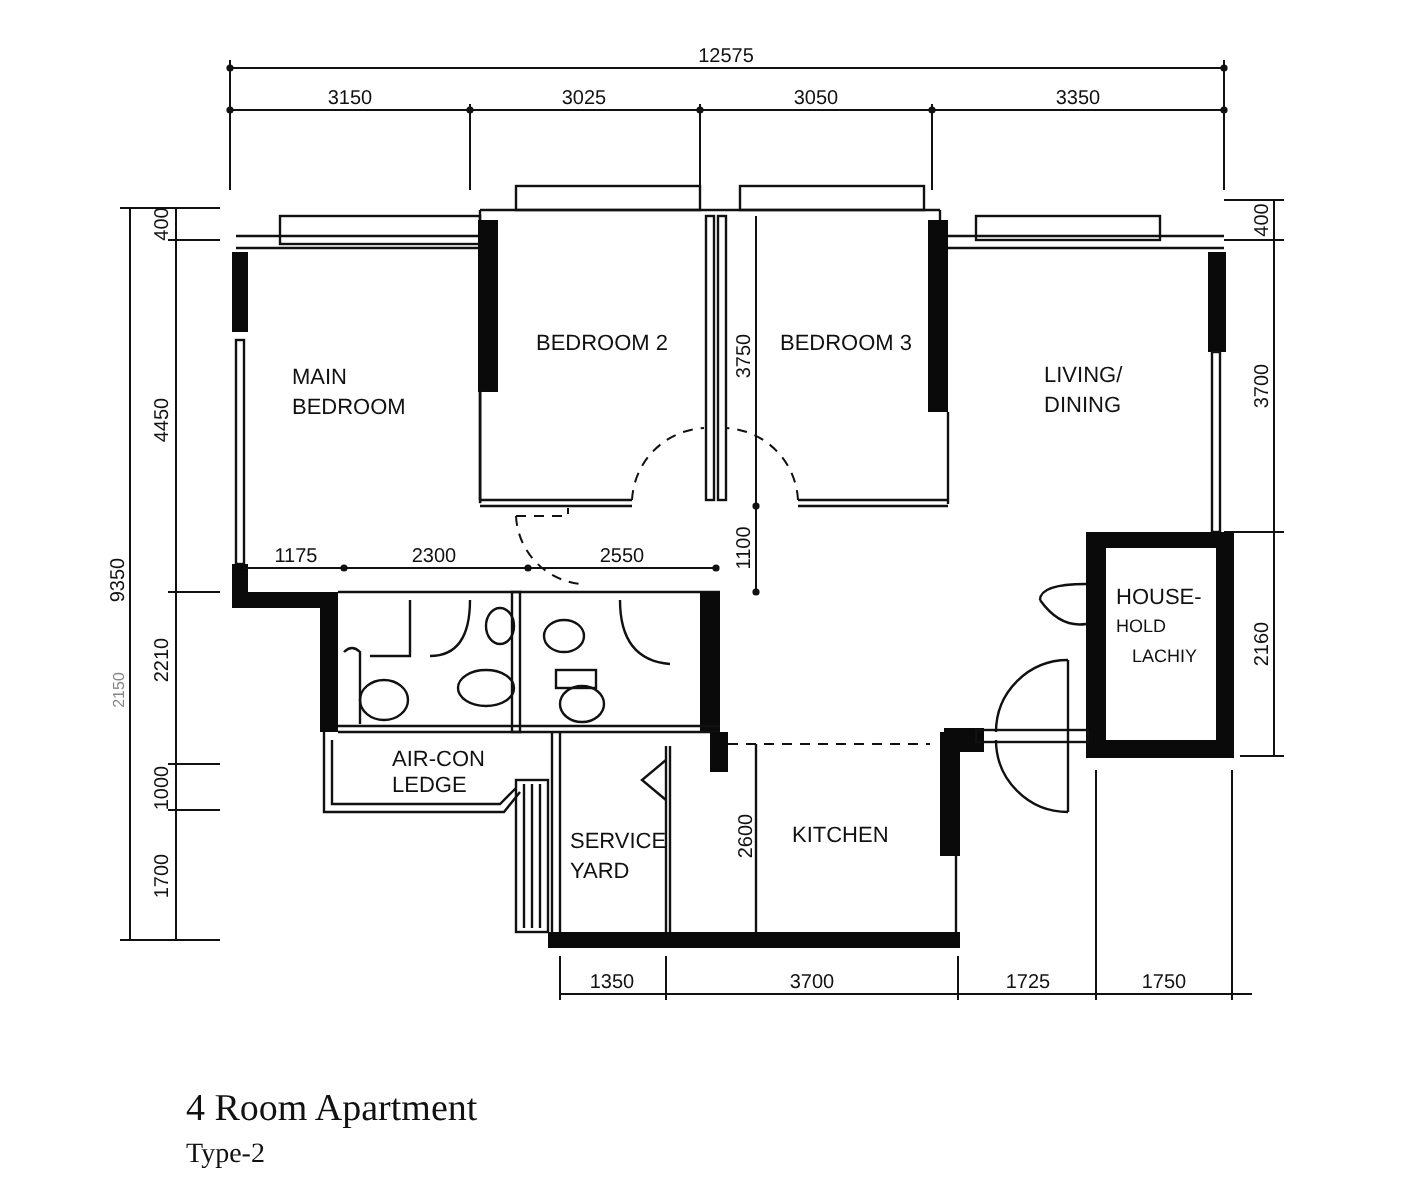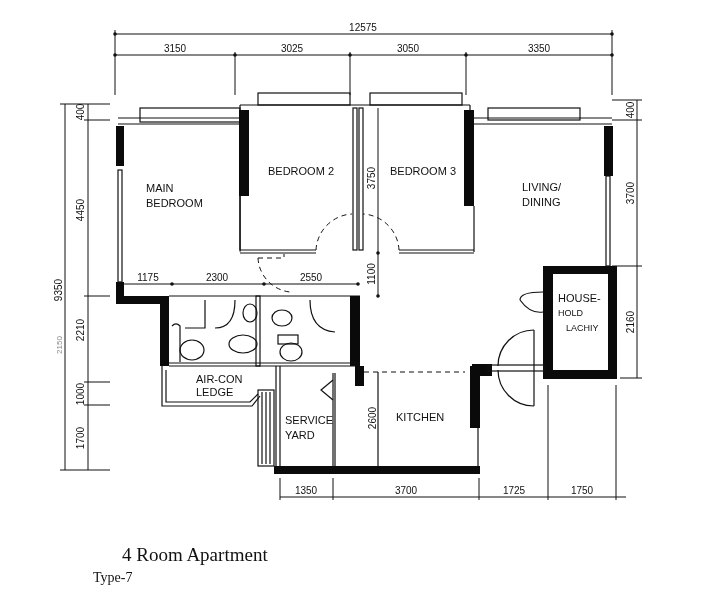--- a/index.html
+++ b/index.html
@@ -4,21 +4,21 @@
 <style>
   html, body { margin: 0; padding: 0; background: #ffffff; }
   body { width: 704px; height: 600px; position: relative; overflow: hidden; font-family: "Liberation Sans", sans-serif; }
   svg { position: absolute; left: 0; top: 0; }
   .dim { font-family: "Liberation Sans", sans-serif; font-size: 10px; fill: #111; }
   .room { font-family: "Liberation Sans", sans-serif; font-size: 11px; fill: #111; }
   .ln { stroke: #111; stroke-width: 1; fill: none; }
   .wall { fill: #0a0a0a; }
   .thin { stroke: #111; stroke-width: 1.2; fill: none; }
   .dash { stroke: #111; stroke-width: 1; fill: none; stroke-dasharray: 5 4; }
-  .caption-title { position: absolute; left: 93px; top: 544px; font-family: "Liberation Serif", serif; font-size: 19px; color: #111; margin-left: 29px; }
+  .caption-title { position: absolute; left: 93px; top: 544px; font-family: "Liberation Serif", serif; font-size: 19px; color: #111; }
   .caption-sub { position: absolute; left: 93px; top: 570px; font-family: "Liberation Serif", serif; font-size: 14px; color: #111; }
 </style>
 </head>
 <body>
 
 <svg width="704" height="600" viewBox="0 0 704 600">
 
   <g>
     <line class="ln" x1="115" y1="34" x2="612" y2="34"></line>
     <line class="ln" x1="115" y1="55" x2="612" y2="55"></line>
@@ -207,13 +207,13 @@
     <text class="room" x="566" y="331" style="font-size:9px">LACHIY</text>
     <text class="room" x="196" y="383">AIR-CON</text>
     <text class="room" x="196" y="396">LEDGE</text>
     <text class="room" x="285" y="424">SERVICE</text>
     <text class="room" x="285" y="439">YARD</text>
     <text class="room" x="396" y="421">KITCHEN</text>
   </g>
 </svg>
 
 <div class="caption-title">4 Room Apartment</div>
-<div class="caption-sub">Type-7</div>
+<div class="caption-sub">Type-2</div>
 
 </body></html>

